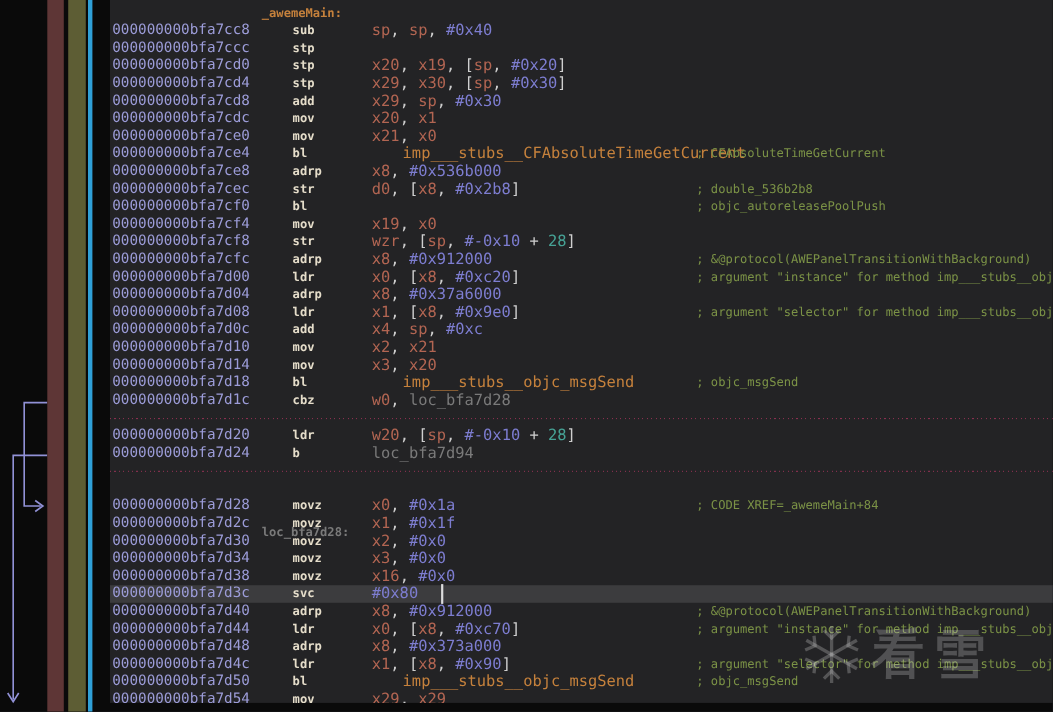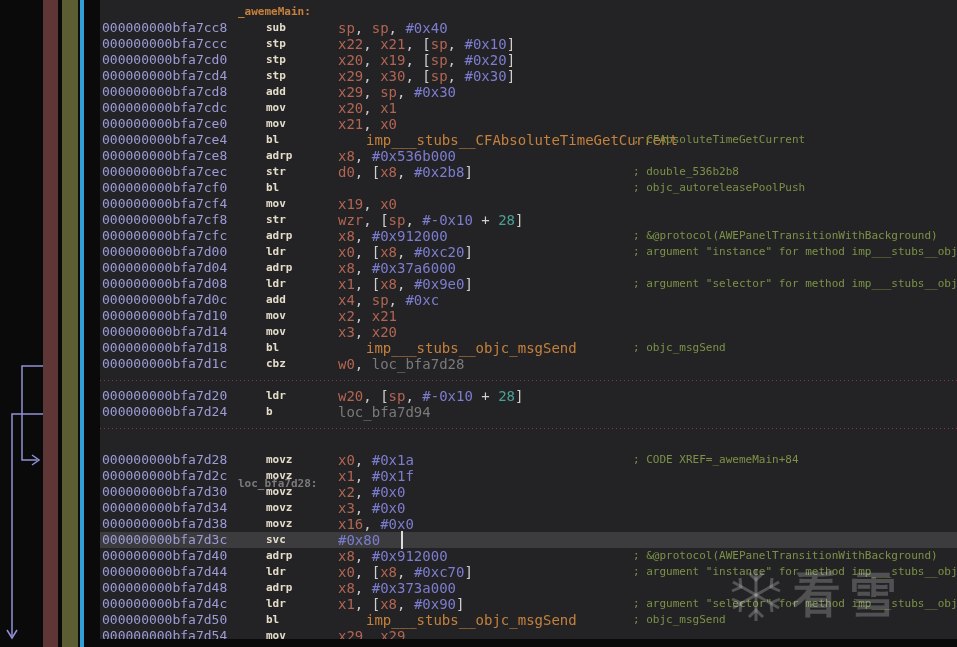--- a/index.html
+++ b/index.html
@@ -64,21 +64,20 @@
       <span class="lbl sym">_awemeMain:</span>
     </div>
     <div class="row" style="top: 20px;">
       <span class="addr">000000000bfa7cc8</span>
       <span class="mn">sub</span>
       <span class="ops"><span class="tok reg">sp</span><span class="tok pn">, </span><span class="tok reg">sp</span><span class="tok pn">, </span><span class="tok imm">#0x40</span></span>
     </div>
     <div class="row" style="top: 36px;">
       <span class="addr">000000000bfa7ccc</span>
       <span class="mn">stp</span>
-      <span class="ops"><span class="tok reg">x22</span><span class="tok pn">, </span><span class="tok reg">x21</span><span class="tok pn">, </span><span class="tok pn">[</span><span class="tok reg">sp</span><span class="tok pn">, </span><span class="tok imm">#0x10</span><span class="tok pn">]</span></span>
     </div>
     <div class="row" style="top: 52px;">
       <span class="addr">000000000bfa7cd0</span>
       <span class="mn">stp</span>
       <span class="ops"><span class="tok reg">x20</span><span class="tok pn">, </span><span class="tok reg">x19</span><span class="tok pn">, </span><span class="tok pn">[</span><span class="tok reg">sp</span><span class="tok pn">, </span><span class="tok imm">#0x20</span><span class="tok pn">]</span></span>
     </div>
     <div class="row" style="top: 68px;">
       <span class="addr">000000000bfa7cd4</span>
       <span class="mn">stp</span>
       <span class="ops"><span class="tok reg">x29</span><span class="tok pn">, </span><span class="tok reg">x30</span><span class="tok pn">, </span><span class="tok pn">[</span><span class="tok reg">sp</span><span class="tok pn">, </span><span class="tok imm">#0x30</span><span class="tok pn">]</span></span>

